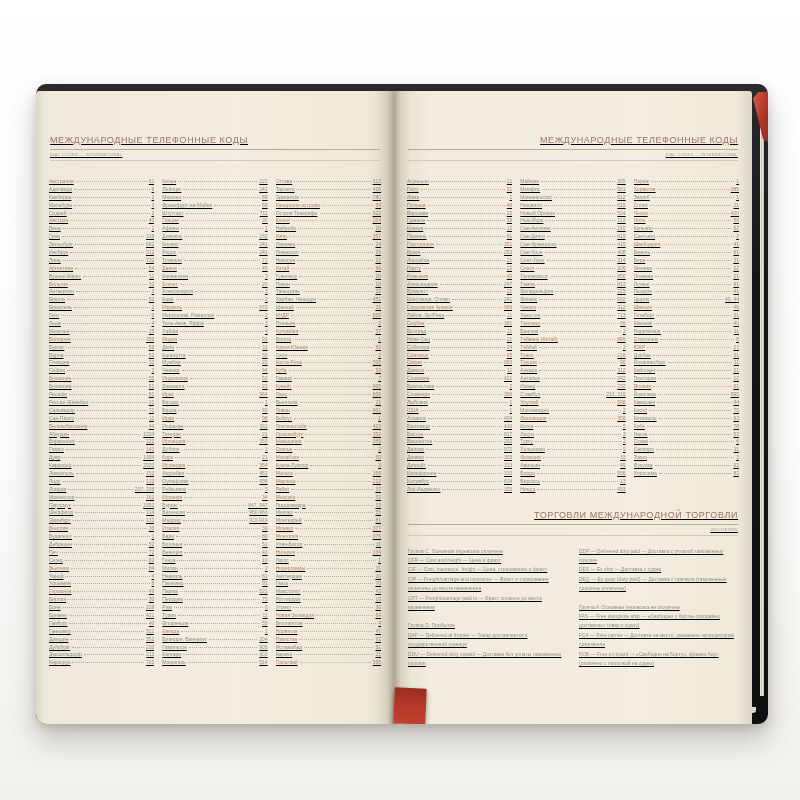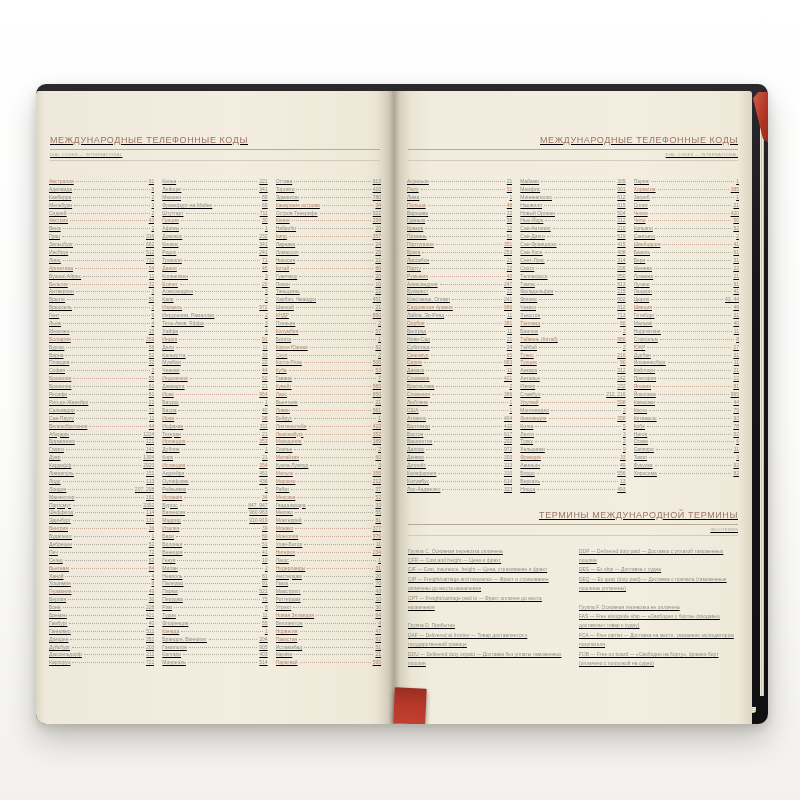--- a/index.html
+++ b/index.html
@@ -1639,21 +1639,21 @@
                 <span class="cd">92</span>
               </div>
               <div class="row">
                 <span class="nm">Хиросима</span>
                 <span class="dots"></span>
                 <span class="cd">82</span>
               </div>
             </div>
         </div>
         <div class="terms-head">
-          <div class="ph-title" style="color: rgb(155, 114, 99);">ТЕРМИНЫ МЕЖДУНАРОДНОЙ ТЕРМИНЫ</div>
+          <div class="ph-title" style="color: rgb(155, 114, 99);">ТОРГОВЛИ МЕЖДУНАРОДНОЙ ТОРГОВЛИ</div>
           <hr class="rule-a">
           <div class="ph-sub">INCOTERMS</div>
           <hr class="rule-b">
         </div>
         <div class="terms-cols">
           <div class="tcol">
               <p>Группа C. Основная перевозка оплачена</p>
               <p>CFR — Cost and freight — Цена и фрахт</p>
               <p>CIF — Cost, insurance, freight — Цена, страхование и фрахт</p>
               <p>CIP — Freight/carriage and insurance — Фрахт и страхование оплачены до места назначения</p>

